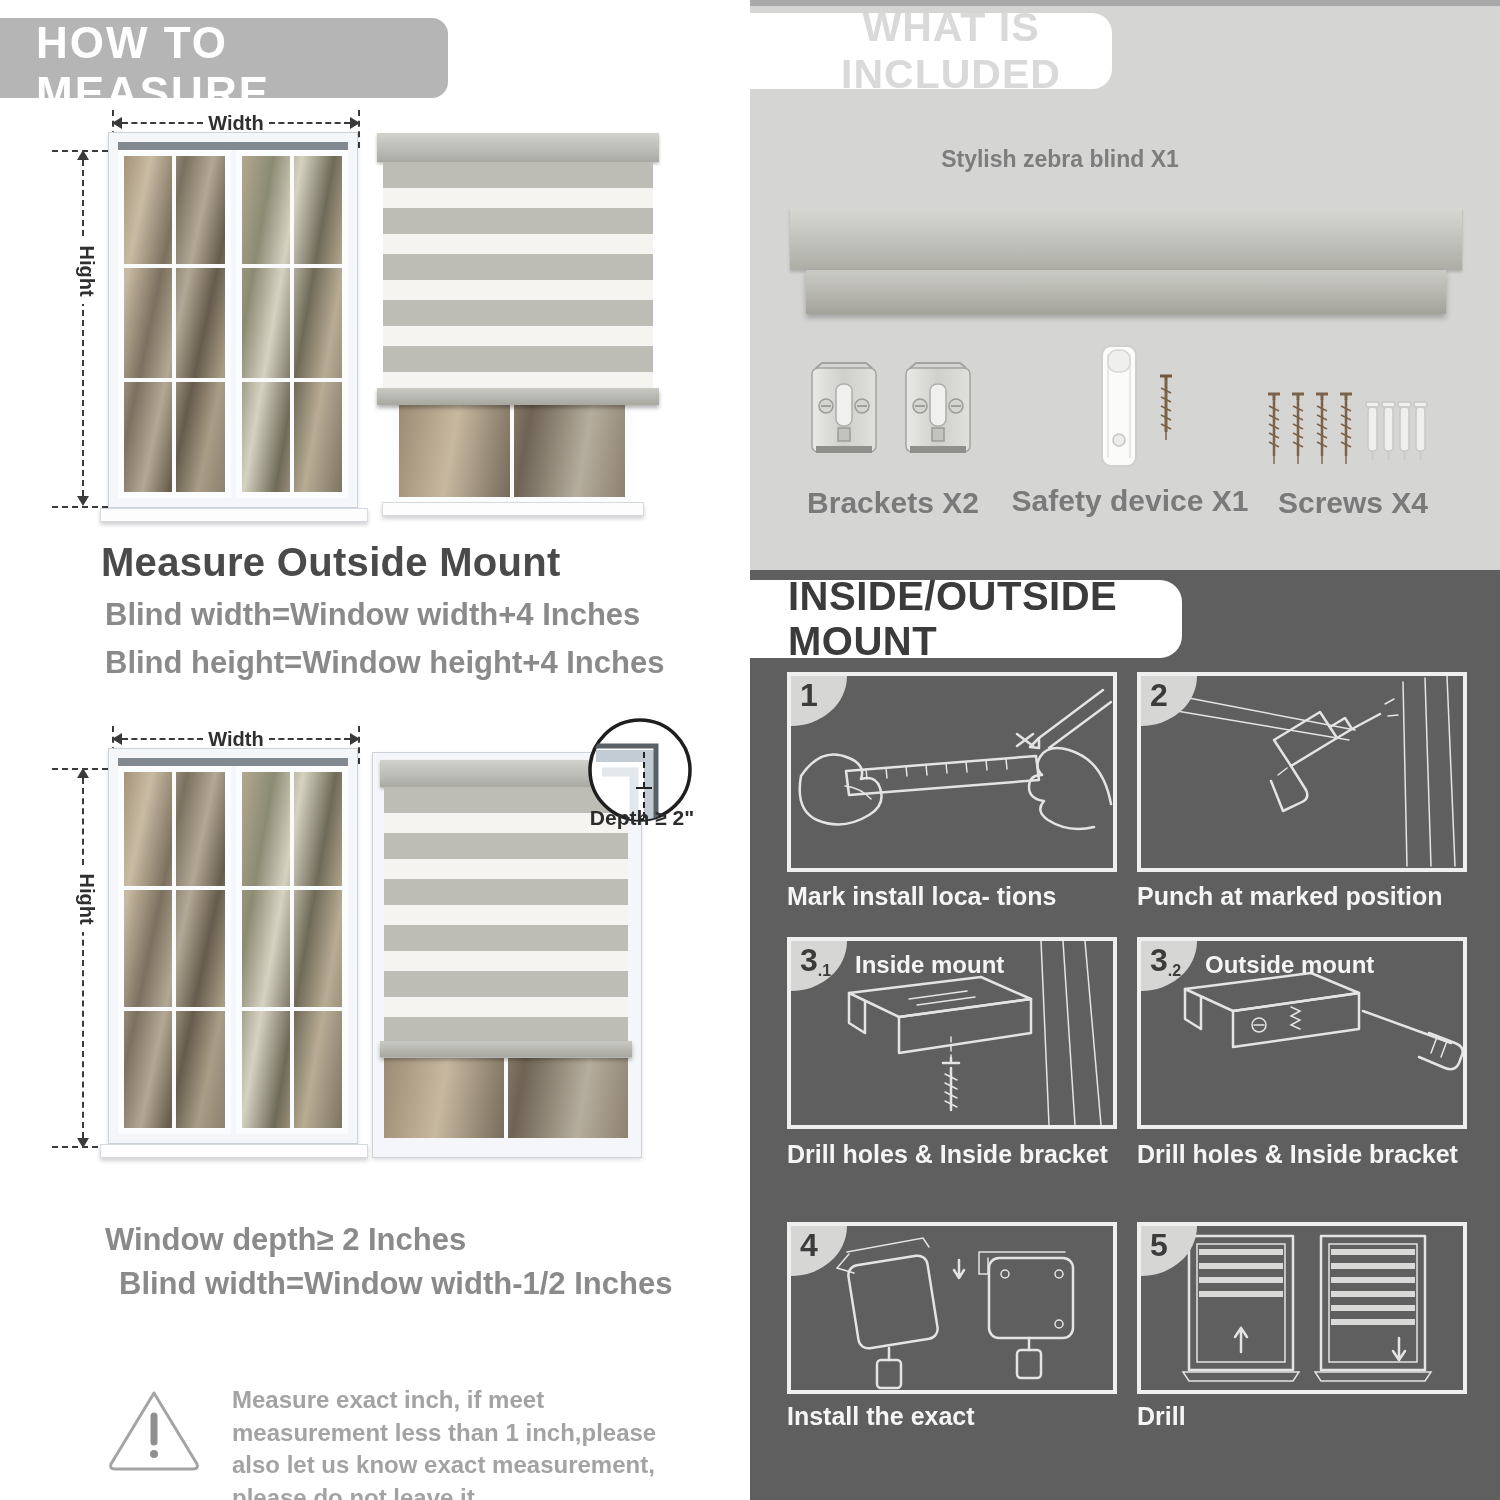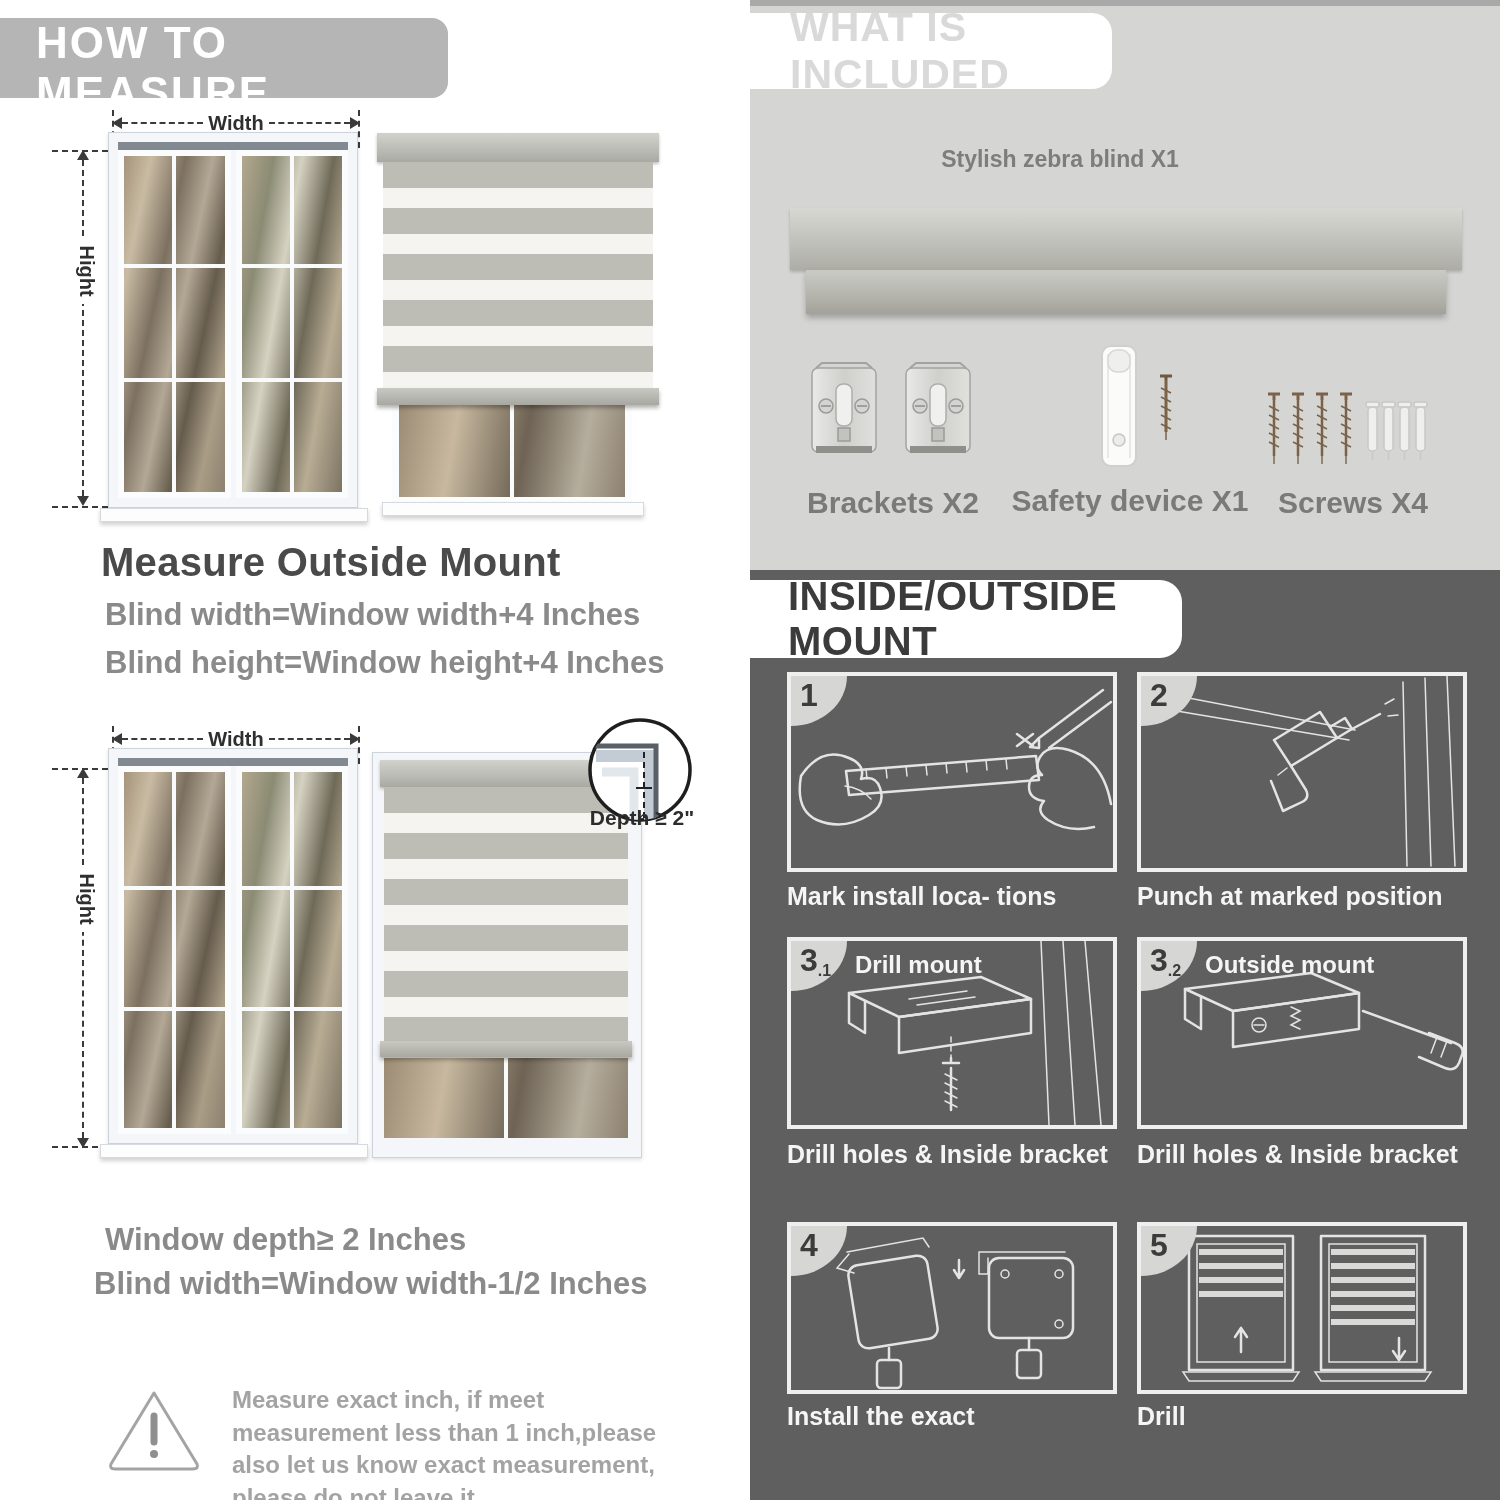--- a/index.html
+++ b/index.html
@@ -5,21 +5,21 @@
   html,body{margin:0;padding:0;background:#fff;}
   .canvas{position:relative;width:1500px;height:1500px;background:#fff;overflow:hidden;
           font-family:"Liberation Sans",sans-serif;}
   .abs{position:absolute;}
 
   
   .banner-left{left:0;top:18px;width:448px;height:80px;background:#b5b5b5;border-radius:0 16px 16px 0;
     display:flex;padding-left:36px;box-sizing:border-box;}
   .banner-left span{color:#fff;font-size:44px;font-weight:bold;letter-spacing:2px;}
   .banner-included{left:750px;top:13px;width:362px;height:76px;background:#fff;border-radius:0 20px 20px 0;
-    display:flex;align-items:center;padding-left:40px;box-sizing:border-box;z-index:3;}
+    display:flex;align-items:center;padding-left:40px;box-sizing:border-box;z-index:3;text-align:center;}
   .banner-included span{color:#d9d9d9;font-size:41px;font-weight:bold;letter-spacing:1px;}
   .banner-mount{left:750px;top:580px;width:432px;height:78px;background:#fff;border-radius:0 22px 22px 0;
     display:flex;align-items:center;padding-left:38px;box-sizing:border-box;z-index:3;}
   .banner-mount span{color:#3b3b3b;font-size:40px;font-weight:bold;letter-spacing:.5px;}
 
   
   .top-strip{left:750px;top:0;width:750px;height:14px;background:#a9a9a9;}
   .light-panel{left:750px;top:6px;width:750px;height:564px;background:#d5d5d4;}
   .dark-panel{left:750px;top:570px;width:750px;height:930px;background:#5f5f5f;}
 
@@ -193,21 +193,21 @@
       <path d="M10,40 L64,40 L64,108" fill="none" stroke="#c3cbd4" stroke-width="12"></path>
       <path d="M6,30 L70,30 L70,108" fill="none" stroke="#5a6067" stroke-width="5"></path>
       <path d="M16,56 L48,56 L48,108" fill="none" stroke="#e2e7ec" stroke-width="9"></path>
       <path d="M58,36 L58,104" stroke="#222" stroke-width="2" stroke-dasharray="6,4" fill="none"></path>
       <path d="M50,72 L66,72" stroke="#222" stroke-width="2" fill="none"></path>
     </g>
   </svg>
   <div class="abs depth-lab" style="left:582px;top:806px;width:120px;text-align:center;">Depth ≥ 2"</div>
 
   <div class="abs bodyline" style="left:105px;top:1222px;">Window depth≥ 2 Inches</div>
-  <div class="abs bodyline" style="left:94px;top:1266px;">Blind width=Window width-1/2 Inches</div>
+  <div class="abs bodyline" style="left:119px;top:1266px;">Blind width=Window width-1/2 Inches</div>
 
   <svg class="abs" style="left:106px;top:1386px;" width="96" height="88" viewBox="0 0 96 88">
     <path d="M48,7 L91,78 Q93,83 87,83 L9,83 Q3,83 5,78 Z" fill="none" stroke="#a4a4a4" stroke-width="3" stroke-linejoin="round"></path>
     <path d="M48,30 L48,56" stroke="#8f8f8f" stroke-width="7" stroke-linecap="round"></path>
     <circle cx="48" cy="68" r="4" fill="#8f8f8f"></circle>
   </svg>
   <div class="abs warn-text" style="left:232px;top:1384px;width:446px;">Measure exact inch, if meet measurement less than 1 inch,please also let us know exact measurement, please do not leave it</div>
 
   <div class="abs top-strip"></div>
   <div class="abs light-panel"></div>
@@ -360,21 +360,21 @@
       <path class="la" d="M58,52 L190,36 L240,58 L108,76 Z"></path>
       <path class="la" d="M108,76 L240,58 L240,92 L108,112 Z"></path>
       <path class="la" d="M58,52 L58,82 L74,92 L74,60"></path>
       <path class="la-thin" d="M118,58 L176,50 M126,64 L184,56"></path>
       <path class="la-thin" d="M160,96 L160,118" stroke-dasharray="5,4"></path>
       <path class="la" d="M152,122 h16 M160,122 v-5"></path>
       <path class="la" d="M160,127 v42"></path>
       <path class="la-thin" d="M154,133 l12,6 M154,142 l12,6 M154,151 l12,6 M154,160 l12,6"></path>
     </svg>
     <div class="badge"><span class="n">3</span><span class="s">.1</span></div>
-    <span class="ptitle">Drill mount</span>
+    <span class="ptitle">Inside mount</span>
   </div>
   <div class="abs cap" style="left:787px;top:1140px;">Drill holes &amp;  Inside bracket</div>
 
   <div class="step-panel" style="left:1137px;top:937px;width:330px;height:192px;">
     <svg width="322" height="184" viewBox="0 0 322 184">
       <path class="la" d="M44,48 L170,32 L218,52 L92,70 Z"></path>
       <path class="la" d="M92,70 L218,52 L218,88 L92,106 Z"></path>
       <path class="la" d="M44,48 L44,78 L60,88 L60,56"></path>
       <circle class="la-thin" cx="118" cy="84" r="7"></circle>
       <path class="la-thin" d="M113,84 h10"></path>

